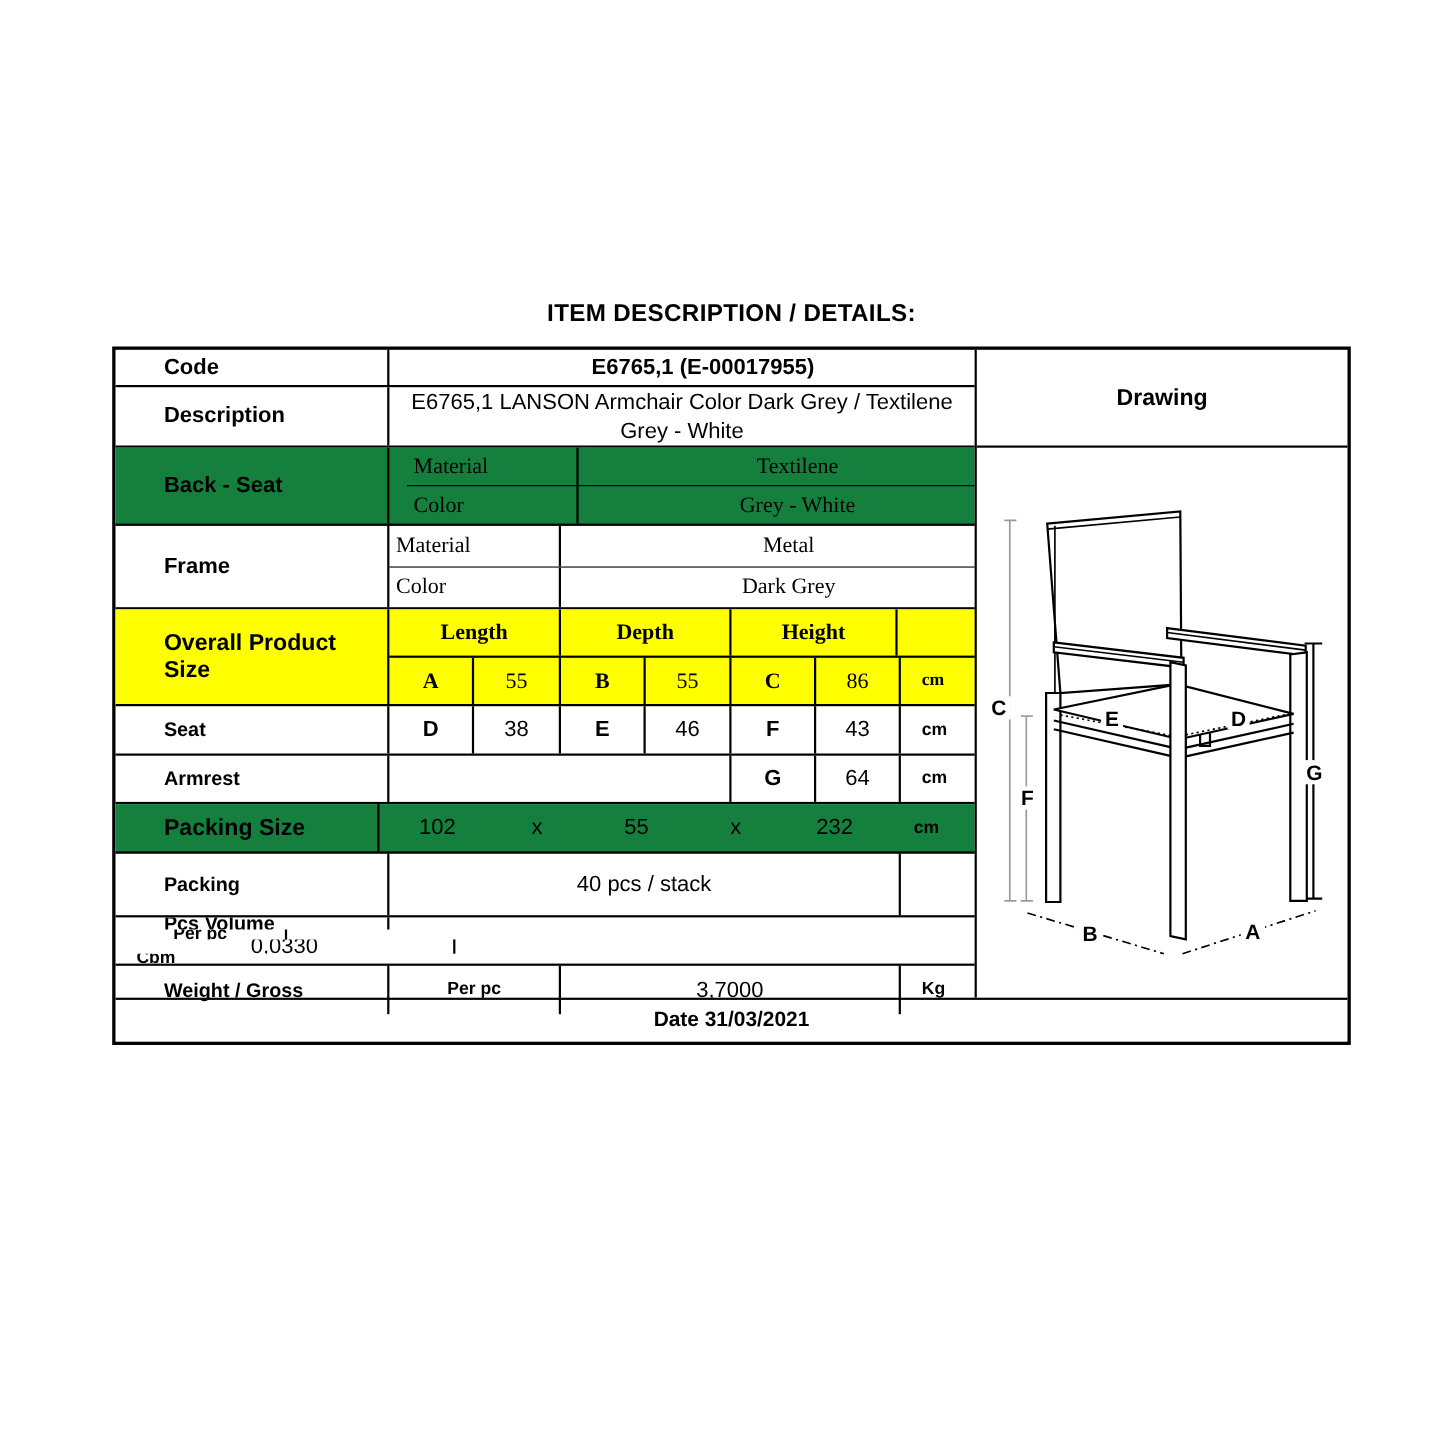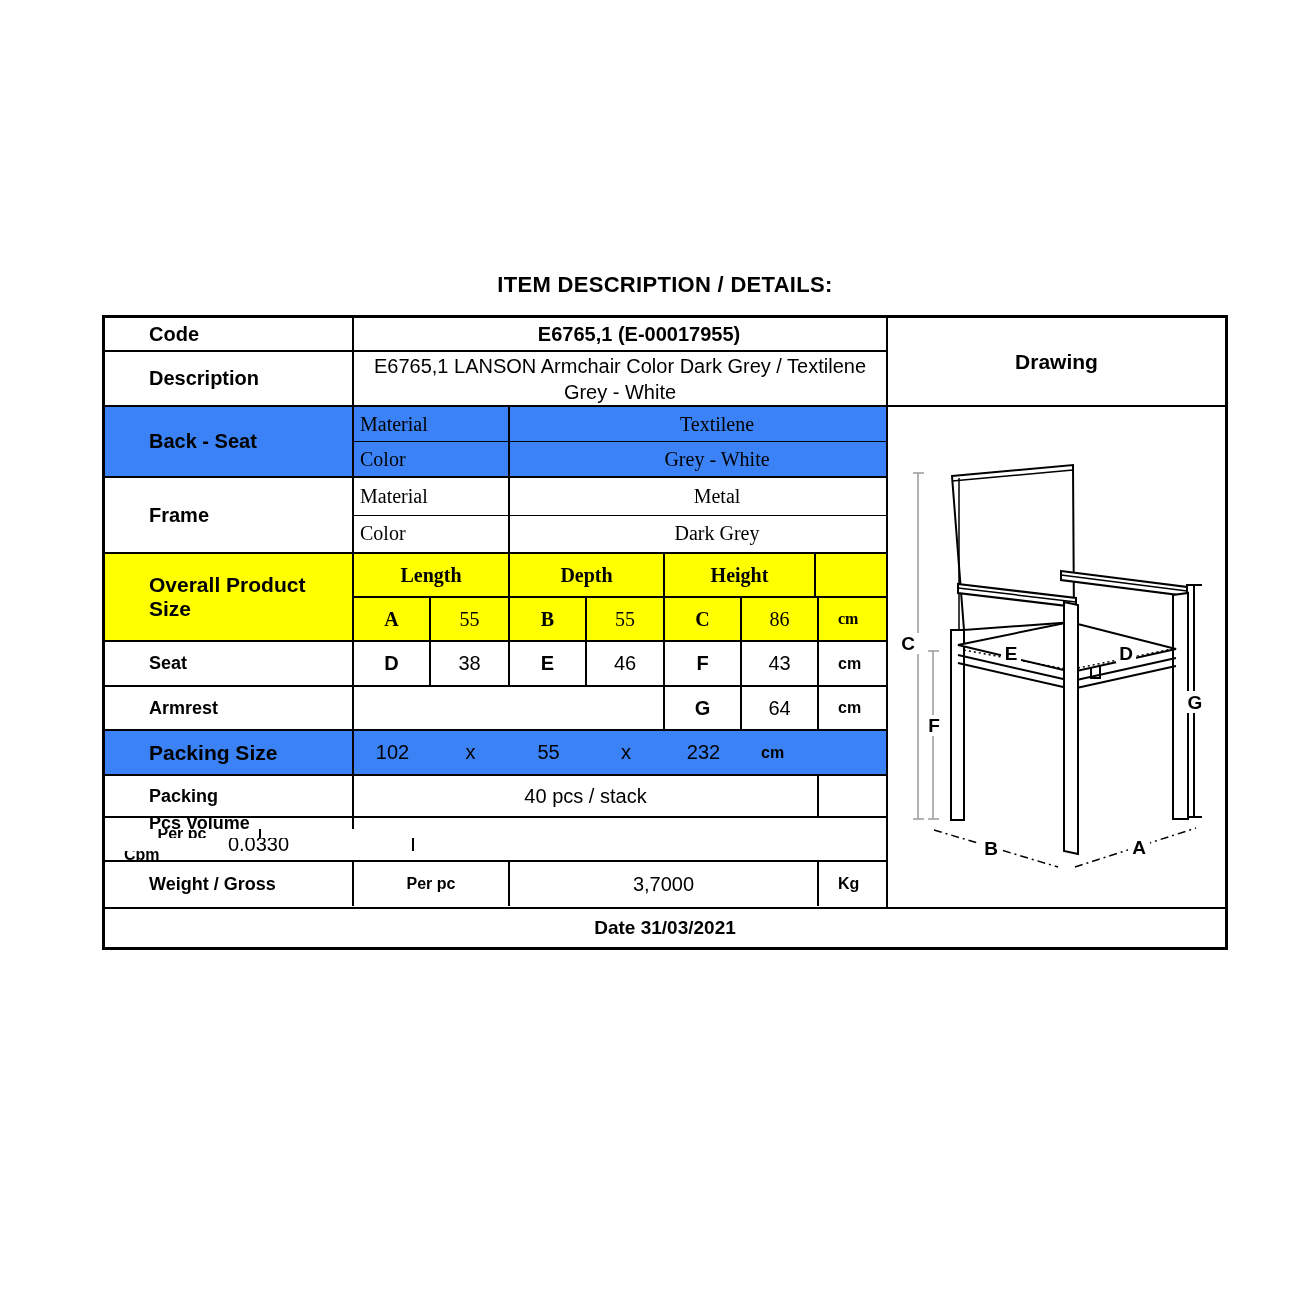--- a/index.html
+++ b/index.html
@@ -24,32 +24,32 @@
   .small-bold{font-weight:bold;font-size:16px;}
   .w-label{width:249px;padding-left:44px;}
   .w1{width:77px;} .w2{width:79px;} .w3{width:77px;} .w4{width:78px;}
   .w5{width:77px;} .w6{width:77px;} .wu{width:67px;}
   .w-mat{width:156px;} .w-rest{flex:1;padding-left:38px;}
   .group{display:flex;border-bottom:2px solid #000;box-sizing:border-box;flex-shrink:0;}
   .subcol{flex:1;display:flex;flex-direction:column;}
   .subrow{display:flex;flex:1;box-sizing:border-box;font-family:Liberation Serif, serif;}
   .divider1 .subrow:first-child{border-bottom:1px solid #000;}
   .divider2 .subrow:first-child{border-bottom:2px solid #000;}
-  .grey{background:#3b82f6;}
+  .grey{background:#15803d;gap:16px;}
   .yellow{background:#ffff00;}
   .row-code{height:34px;}
   .row-desc{height:55px;}
   .desc-val{line-height:1.3;text-align:center;padding:0 10px;}
   .grp-bs{height:71px;}
   .grp-frame{height:76px;}
   .grp-size{height:88px;}
   .row-seat{height:45px;}
   .row-armrest{height:44px;}
   .row-packsize{height:45px;}
-  .row-packing{height:42px;}
+  .row-packing{height:58px;}
   .row-pcsvol{height:44px;flex-direction:column;}
   .row-weight{height:44px;border-bottom:none;border-radius:11px;}
   .date-row{height:40px;border-top:2px solid #000;box-sizing:border-box;display:flex;
     align-items:center;justify-content:center;font-weight:bold;font-size:19px;flex-shrink:0;}
   .drawing-header{height:89px;border-bottom:2px solid #000;box-sizing:border-box;display:flex;
     align-items:center;justify-content:center;font-weight:bold;font-size:21px;}
   .drawing-area{flex:1;position:relative;overflow:hidden;}
   .drawing-area svg{position:absolute;left:0;top:0;}
 </style>
 </head>

